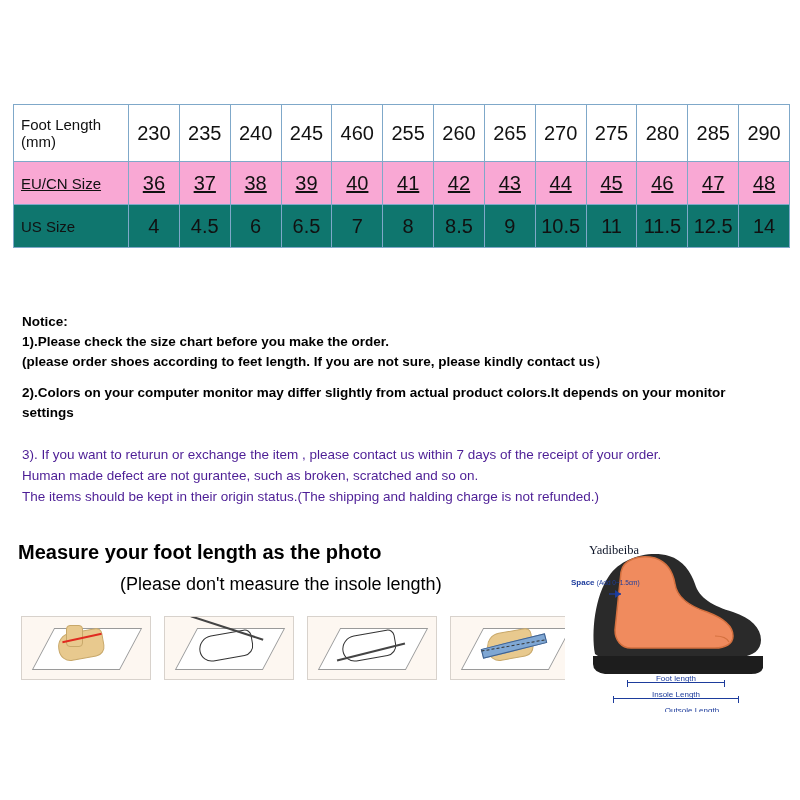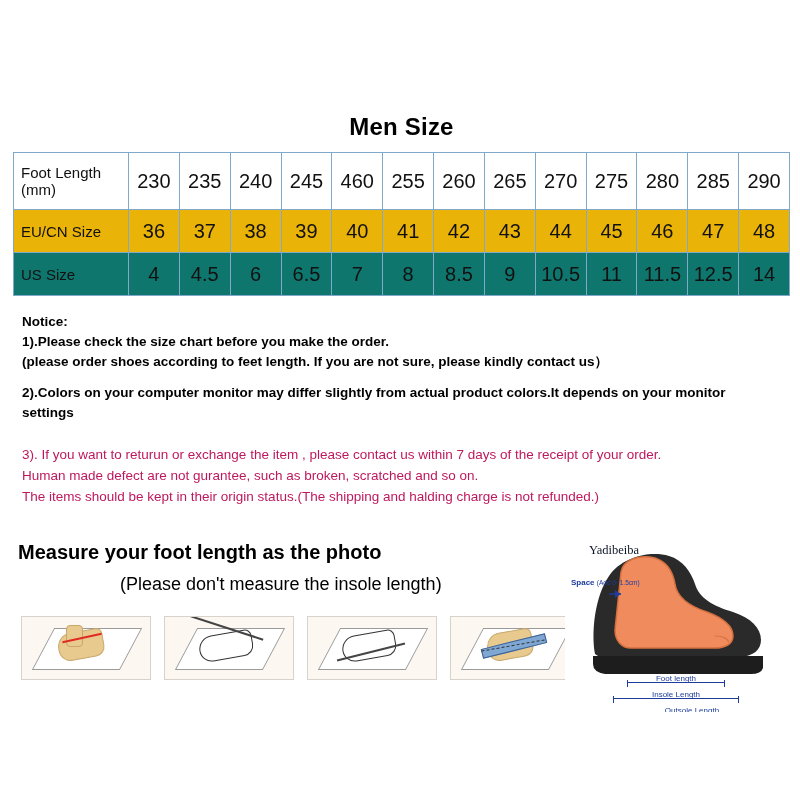--- a/index.html
+++ b/index.html
@@ -57,21 +57,22 @@
     line-height: 17px;
   }
   table.size-table td.rowhead .sub {
     display: block;
     font-size: 15px;
   }
   table.size-table tr.r-even td {
     background: #0f766e;
   }
   table.size-table tr.r-odd td {
-    background: #eab308;
+    background: #f9a8d4;
+    text-decoration: underline;
   }
   table.size-table tr.head-row td {
     background: #ffffff;
     height: 52px;
   }
 
   
   .notice {
     position: absolute;
     left: 14px;
@@ -83,21 +84,21 @@
   .notice .bold {
     font-weight: 700;
   }
   .notice p {
     margin: 0 0 1px 8px;
   }
   .notice .gap {
     height: 11px;
   }
   .notice .red {
-    color: #be185d;
+    color: #4c1d95;
     font-size: 13.5px;
     line-height: 20px;
   }
 
   
   .measure-head {
     position: absolute;
     left: 18px;
     top: 541px;
     font-size: 20px;
@@ -268,21 +269,20 @@
   }
   .meas-rule::before { left: 0; }
   .meas-rule::after { right: 0; }
 </style>
 </head>
 <body>
 
 <div class="page">
 
   <div class="chart-wrap">
-    <div class="chart-title">Men Size</div>
     <table class="size-table">
       <tbody>
         <tr class="r-even head-row">
           <td class="rowhead">
             <span>Foot Length</span>
             <span class="sub">(mm)</span>
           </td>
           <td>230</td>
           <td>235</td>
           <td>240</td>

